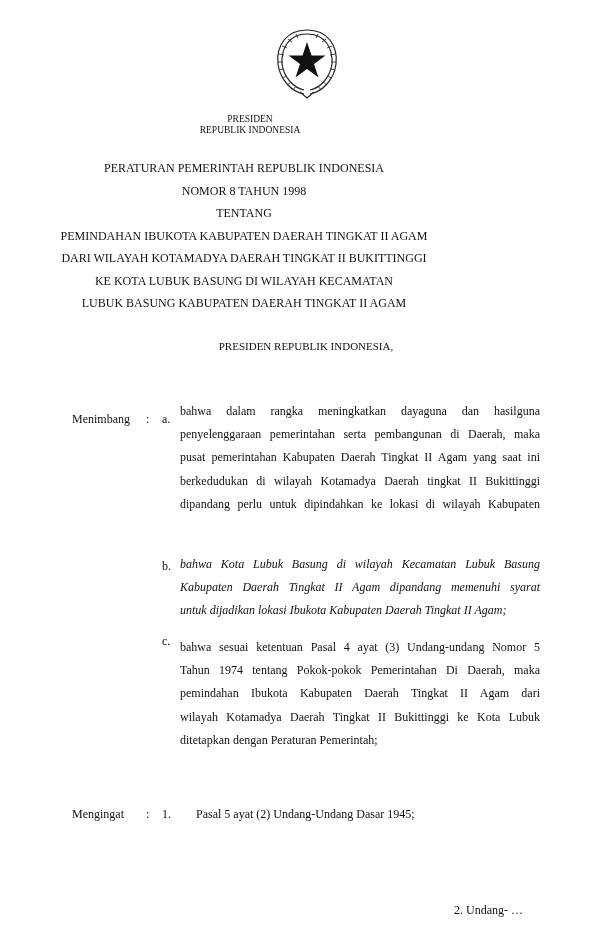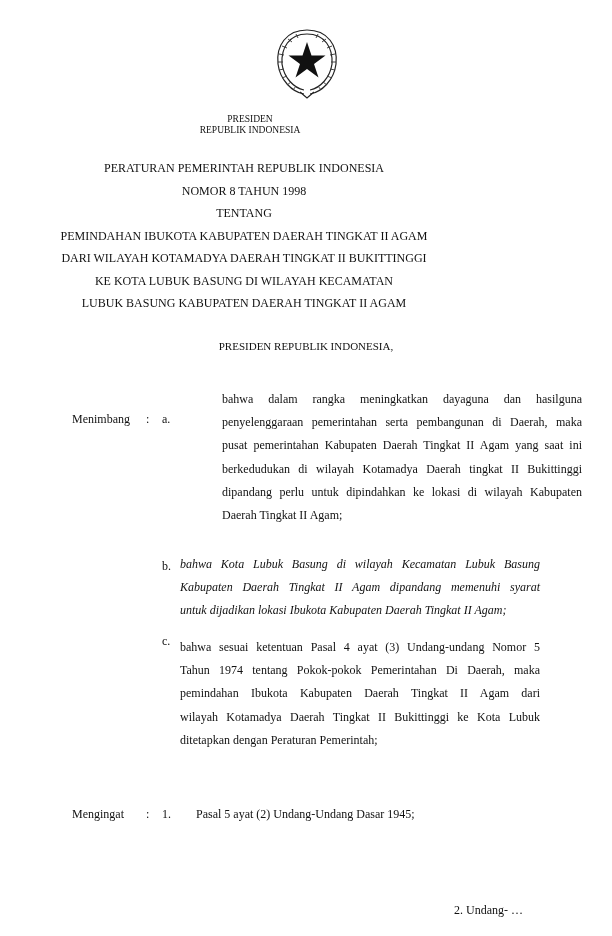--- a/index.html
+++ b/index.html
@@ -66,27 +66,26 @@
   <div>KE KOTA LUBUK BASUNG DI WILAYAH KECAMATAN</div>
   <div>LUBUK BASUNG KABUPATEN DAERAH TINGKAT II AGAM</div>
 </div>
 
 <div class="presiden">PRESIDEN REPUBLIK INDONESIA,</div>
 
 <div class="label" style="top:412px;">Menimbang</div>
 <div class="colon" style="top:412px; left:146px;">:</div>
 
 <div class="marker" style="top:412px; left:162px;">a.</div>
-<div class="para" style="top:388px;margin-left:42px;">
+<div class="para" style="top:400px;">
   <span class="line">bahwa dalam rangka meningkatkan dayaguna dan hasilguna</span>
   <span class="line">penyelenggaraan pemerintahan serta pembangunan di Daerah, maka</span>
   <span class="line">pusat pemerintahan Kabupaten Daerah Tingkat II Agam yang saat ini</span>
   <span class="line">berkedudukan di wilayah Kotamadya Daerah tingkat II Bukittinggi</span>
   <span class="line">dipandang perlu untuk dipindahkan ke lokasi di wilayah Kabupaten</span>
-  <span class="line last">Daerah Tingkat II Agam;</span>
 </div>
 
 <div class="marker" style="top:559px; left:162px;">b.</div>
 <div class="para" style="top:553px;font-style:italic;">
   <span class="line">bahwa Kota Lubuk Basung di wilayah Kecamatan Lubuk Basung</span>
   <span class="line">Kabupaten Daerah Tingkat II Agam dipandang memenuhi syarat</span>
   <span class="line last">untuk dijadikan lokasi Ibukota Kabupaten Daerah Tingkat II Agam;</span>
 </div>
 
 <div class="marker" style="top:634px; left:162px;">c.</div>

